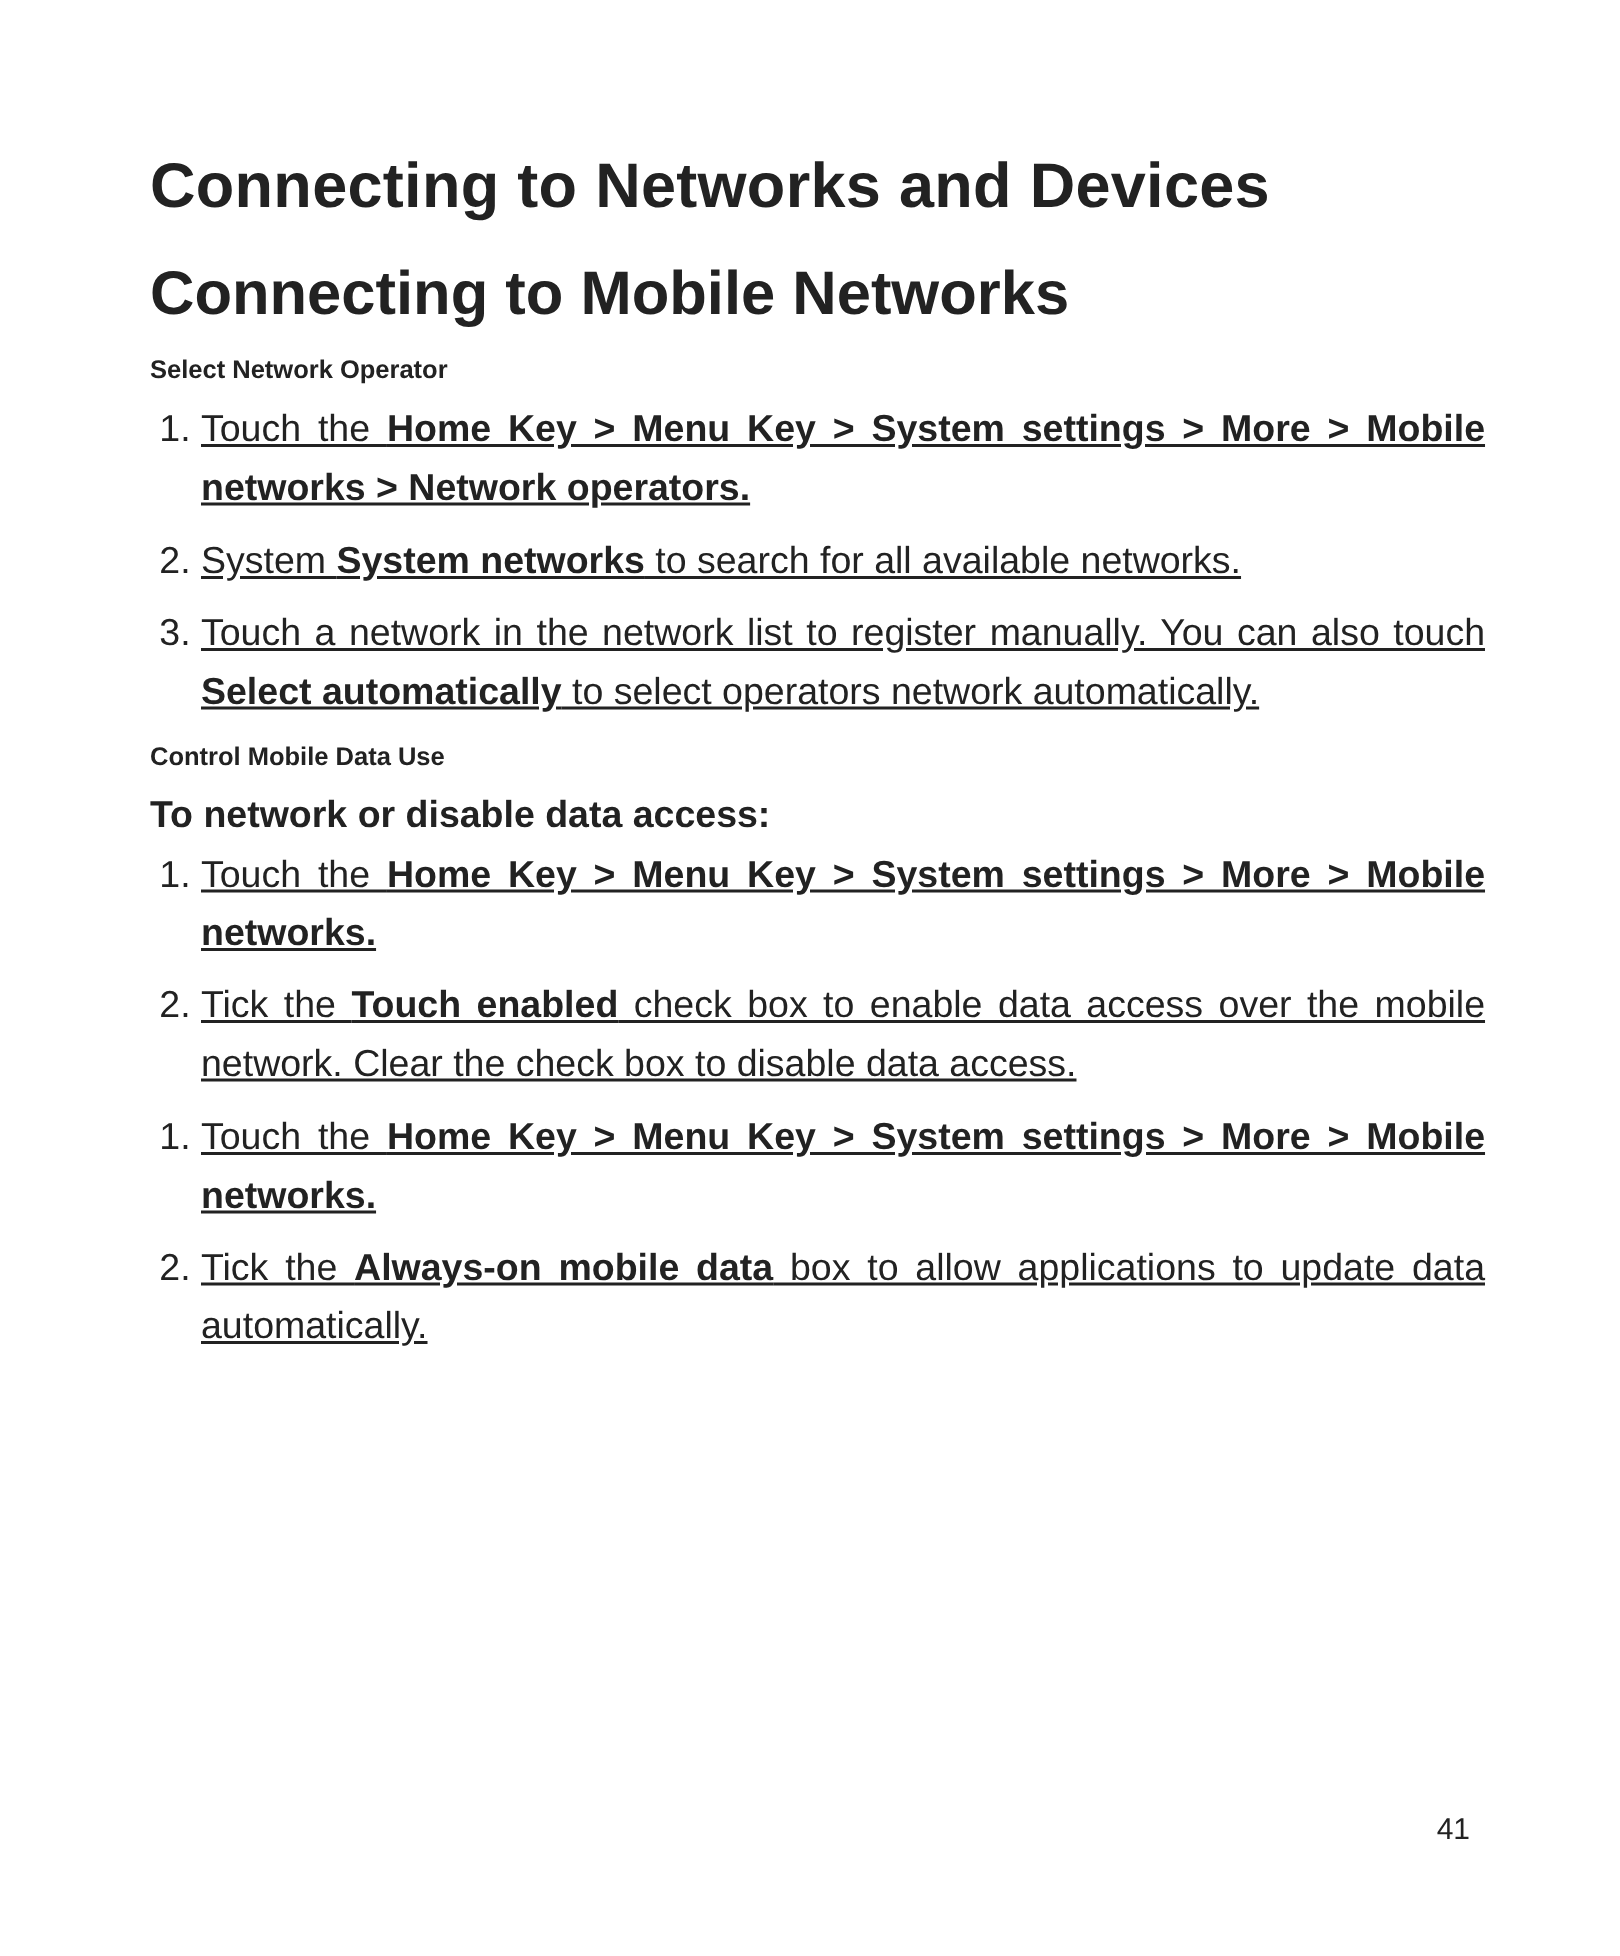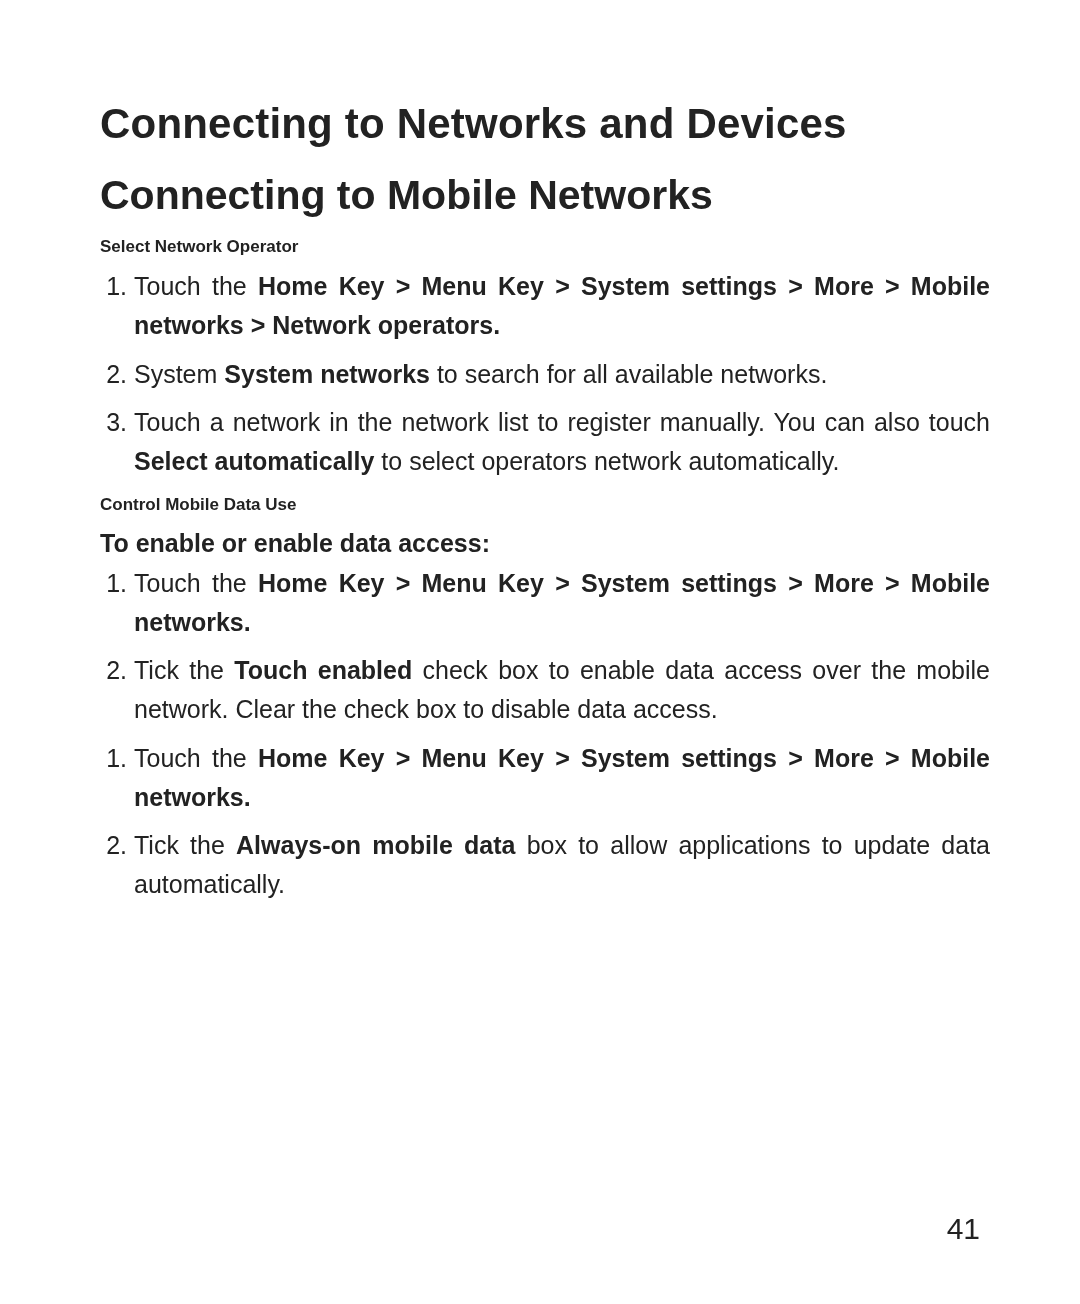--- a/index.html
+++ b/index.html
@@ -41,28 +41,29 @@
   }
   ol.steps {
     font-size: 25px;
     line-height: 1.55;
     padding-left: 34px;
     margin: 6px 0 8px 0;
   }
   ol.steps li {
     margin: 4px 0 10px 0;
     text-align: justify;
+    text-decoration: underline;
   }
   ol.steps li span { }
   .bold { font-weight: bold; }
   .page-number {
     position: absolute;
-    bottom: 58px;
+    bottom: 72px;
     right: 100px;
-    font-size: 30px;
+    font-size: 20px;
     margin-top: 15px;
   }
 </style>
 </head>
 <body>
 
 <div class="page">
 
   <h1 class="chapter-title">Connecting to Networks and Devices</h1>
 
@@ -77,21 +78,21 @@
     <li>
       <span>System </span><span class="bold">System networks</span><span> to search for all available networks.</span>
     </li>
     <li>
       <span>Touch a network in the network list to register manually. You can also touch </span><span class="bold">Select automatically</span><span> to select operators network automatically.</span>
     </li>
   </ol>
 
   <h3 class="subsection-title">Control Mobile Data Use</h3>
 
-  <p class="sublabel">To enable or enable data access:</p>
+  <p class="sublabel">To network or disable data access:</p>
 
   <ol class="steps">
     <li>
       <span>Touch the </span><span class="bold">Home Key &gt; Menu Key &gt; System settings &gt; More &gt; Mobile networks.</span>
     </li>
     <li>
       <span>Tick the </span><span class="bold">Touch enabled</span><span> check box to enable data access over the mobile network. Clear the check box to disable data access.</span>
     </li>
   </ol>
 

